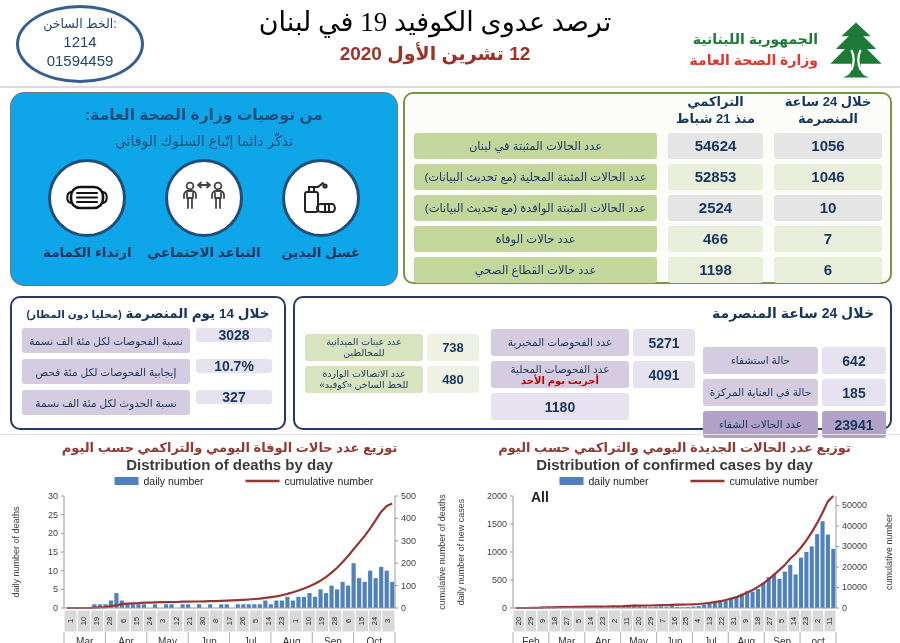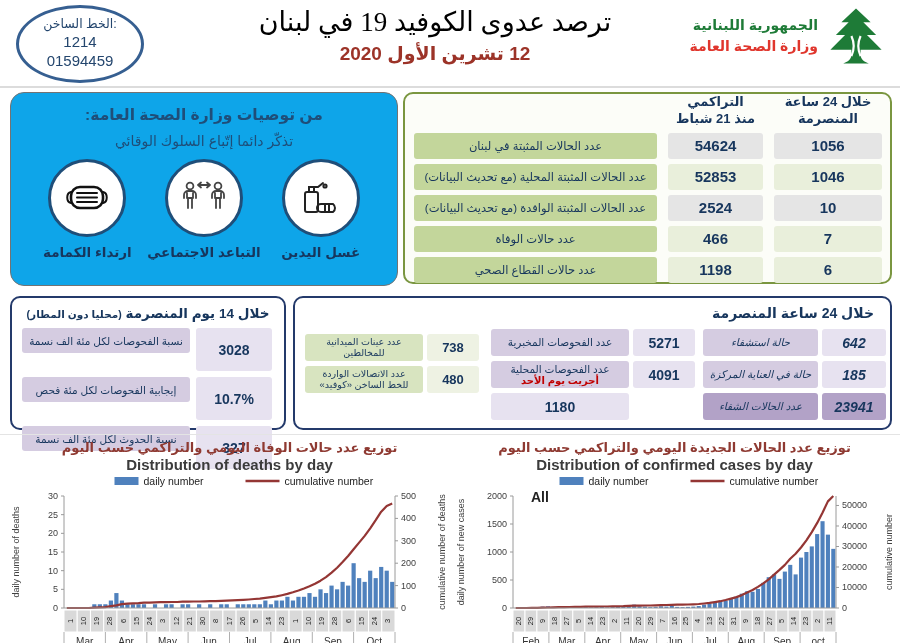--- a/index.html
+++ b/index.html
@@ -9,21 +9,21 @@
   .hdiv{position:absolute;left:0;right:0;height:2px;background:#dcdcdc;}
 
   
   .hotline{left:16px;top:5px;width:122px;height:72px;border:3px solid #365f91;border-radius:50%;
            display:flex;flex-direction:column;align-items:center;justify-content:center;color:#24466e;line-height:1.25;}
   .hotline .t{font-size:12.5px;}
   .hotline .n{font-size:15px;}
   .titles{left:190px;right:220px;top:6px;text-align:center;}
   .main-title{font-size:27px;color:#000;font-family:"Liberation Serif","DejaVu Serif","DejaVu Sans",serif;direction:rtl;}
   .date{font-size:19px;font-weight:bold;color:#9c3328;margin-top:4px;direction:rtl;}
-  .ministry{right:12px;top:6px;display:flex;align-items:center;gap:6px;}
+  .ministry{right:12px;top:20px;display:flex;align-items:center;gap:6px;}
   .ministry .mtext{text-align:right;line-height:1.5;}
   .m1{color:#1e7b37;font-weight:bold;font-size:14px;letter-spacing:1px;direction:rtl;}
   .m2{color:#e0362d;font-weight:bold;font-size:14px;letter-spacing:1px;direction:rtl;}
 
   
   .reco{left:10px;top:92px;width:386px;height:192px;background:#0ea5e9;border:1px solid #737373;border-radius:14px;direction:rtl;}
   .reco-title{text-align:center;color:#1f4e79;font-weight:bold;font-size:15.5px;margin-top:13px;}
   .reco-sub{text-align:center;color:#1f4e79;font-size:14px;margin-top:9px;}
   .reco-items{display:flex;justify-content:space-around;margin:10px 18px 0;}
   .reco-item{display:flex;flex-direction:column;align-items:center;width:110px;}
@@ -41,21 +41,21 @@
         font-weight:bold;font-size:15px;color:#17365d;}
   .sA{background:#e5e5e5;} .sB{background:#e9efdb;}
 
   
   .box14{left:10px;top:296px;width:276px;height:134px;border:2px solid #243a6b;border-radius:10px;background:#fff;box-sizing:border-box;padding:7px 10px;}
   .box14 .ttl{text-align:center;font-weight:bold;font-size:13.5px;color:#17365d;direction:rtl;margin-bottom:7px;}
   .box14 .ttl small{font-size:10.5px;}
   .ptable{display:grid;grid-template-columns:168px 76px;column-gap:6px;row-gap:6px;}
   .plabel{background:#d5cce1;border-radius:3px;height:25px;display:flex;align-items:center;justify-content:center;
           font-size:10.5px;color:#17365d;direction:rtl;text-align:center;padding:0 4px;}
-  .pnum{background:#e7e2f0;border-radius:3px;height:43px;display:flex;align-items:center;justify-content:center;
+  .pnum{background:#e7e2f0;border-radius:3px;height:14px;display:flex;align-items:center;justify-content:center;
         font-weight:bold;font-size:14px;color:#17365d;}
 
   
   .box24{left:293px;top:296px;width:599px;height:134px;border:2px solid #243a6b;border-radius:10px;background:#fff;box-sizing:border-box;}
   .box24 .ttl{position:absolute;right:16px;top:7px;font-weight:bold;font-size:14px;color:#17365d;direction:rtl;}
   .grp{position:absolute;display:grid;row-gap:5px;}
   .grp .row{display:grid;column-gap:4px;}
   .g-green .row{grid-template-columns:118px 52px;}
   .g-tests .row{grid-template-columns:138px 62px;}
   .g-24h  .row{grid-template-columns:115px 64px;}
@@ -213,21 +213,21 @@
         <span>عدد الفحوصات المحلية</span>
         <span class="redsub">أجريت يوم الأحد</span>
       </div>
       <div class="num lavn">4091</div>
     </div>
     <div class="row">
       <div class="num lavn">1180</div>
     </div>
   </div>
 
-  <div class="grp g-24h" style="left:408px;top:31px;font-style:italic;">
+  <div class="grp g-24h" style="left:408px;top:49px;">
     <div class="row">
       <div class="lab lav">حالة استشفاء</div>
       <div class="num lavn">642</div>
     </div>
     <div class="row">
       <div class="lab lav">حالة في العناية المركزة</div>
       <div class="num lavn">185</div>
     </div>
     <div class="row">
       <div class="lab lav dark">عدد الحالات الشفاء</div>

